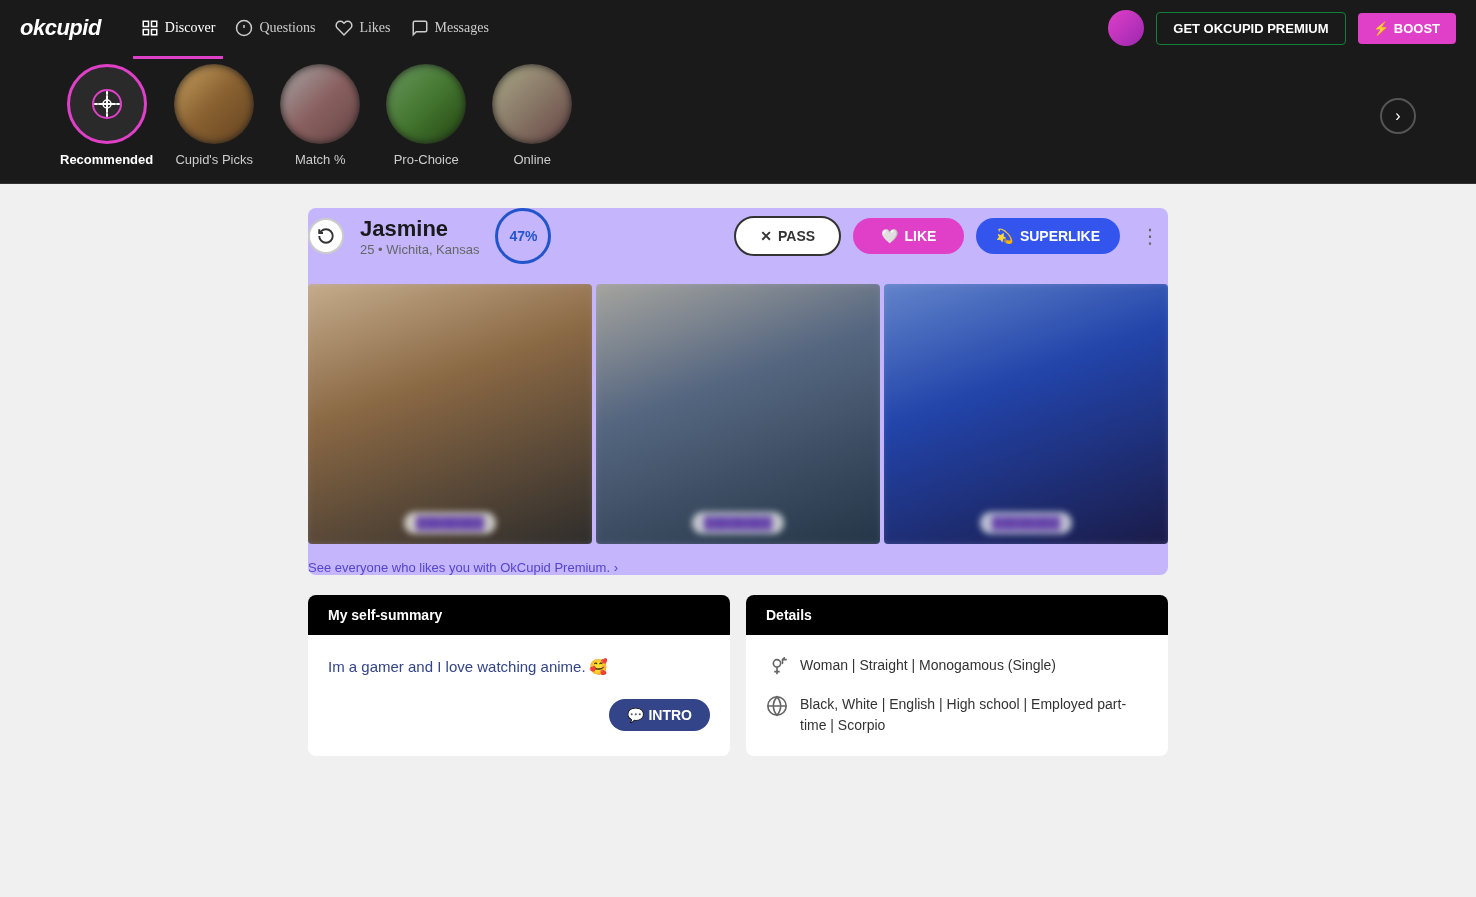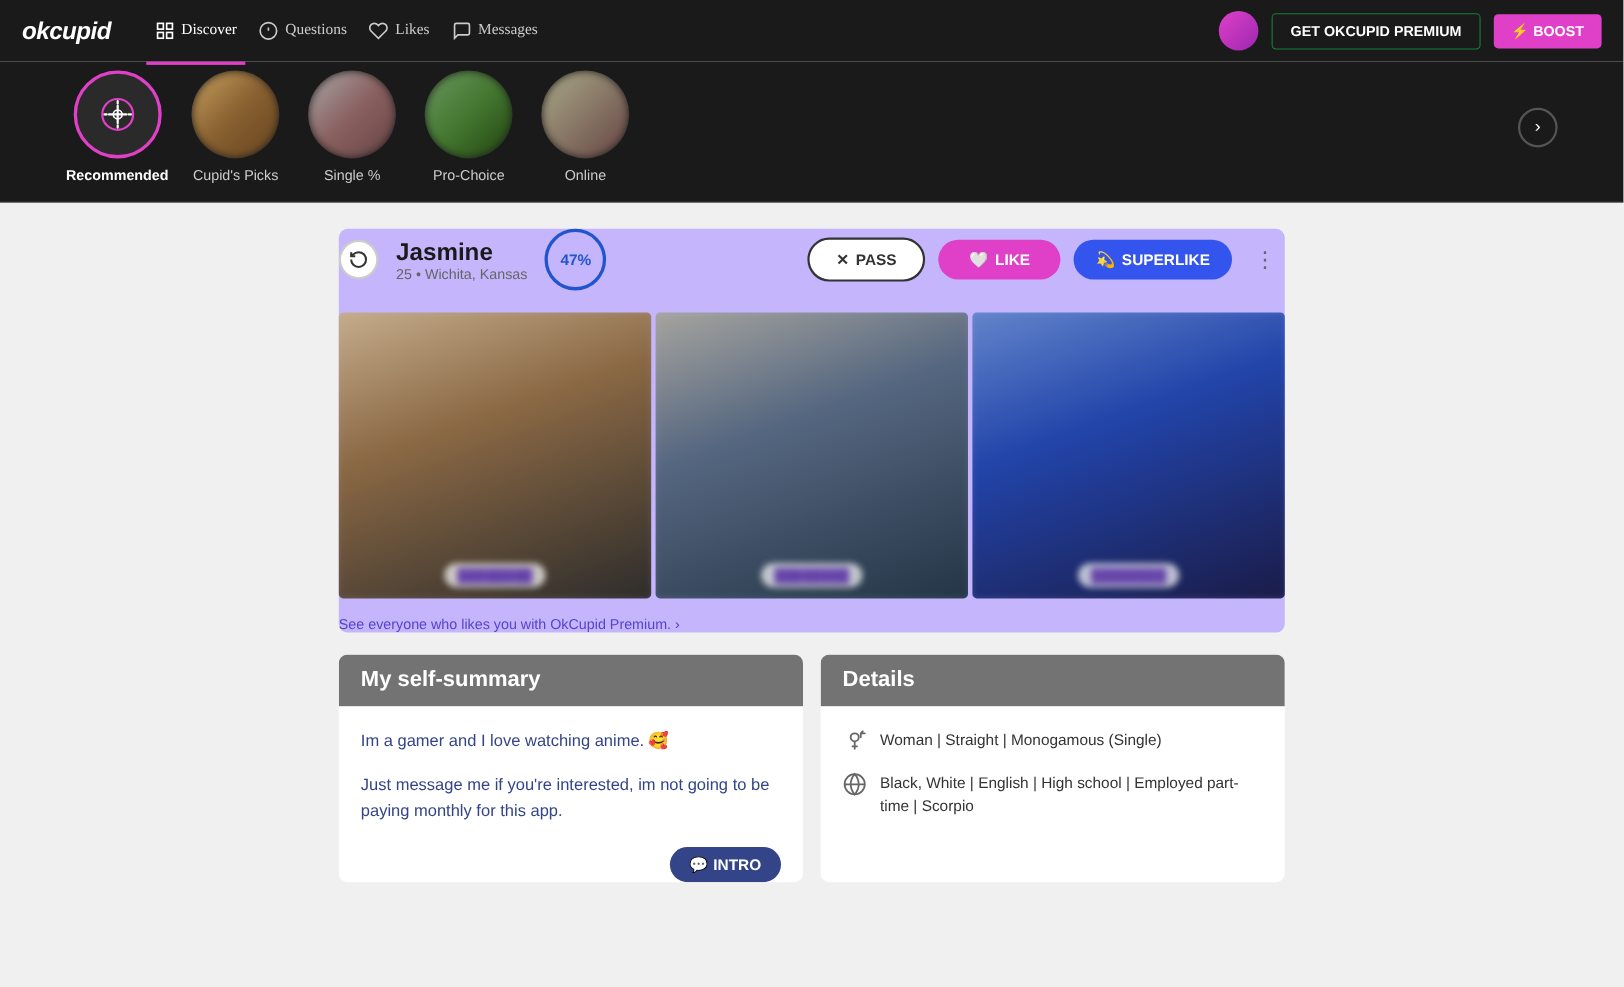--- a/index.html
+++ b/index.html
@@ -305,24 +305,24 @@
       display: grid;
       grid-template-columns: 1fr 1fr;
       gap: 16px;
     }
     .section-card {
       background: white;
       border-radius: 8px;
       overflow: hidden;
     }
     .section-header {
-      background: #737373;
+      background: #000000;
       color: white;
       padding: 12px 20px;
-      font-size: 20px;
+      font-size: 14px;
       font-weight: 600;
     }
     .section-body {
       padding: 20px;
     }
     .self-summary-text {
       color: #334488;
       font-size: 15px;
       line-height: 1.6;
     }
@@ -427,21 +427,21 @@
     <div style="width:80px;height:80px;border-radius:50%;overflow:hidden;">
       <div class="category-blurred category-blurred-2" style="width:100%;height:100%;"></div>
     </div>
     <span class="category-label">Cupid's Picks</span>
   </div>
 
   <div class="category-item">
     <div style="width:80px;height:80px;border-radius:50%;overflow:hidden;">
       <div class="category-blurred category-blurred-3" style="width:100%;height:100%;"></div>
     </div>
-    <span class="category-label">Single %</span>
+    <span class="category-label">Match %</span>
   </div>
 
   <div class="category-item">
     <div style="width:80px;height:80px;border-radius:50%;overflow:hidden;">
       <div class="category-blurred category-blurred-4" style="width:100%;height:100%;"></div>
     </div>
     <span class="category-label">Pro-Choice</span>
   </div>
 
 
@@ -517,21 +517,20 @@
     </div>
   </div>
 
   <div class="profile-sections">
 
     <div class="section-card">
       <div class="section-header">My self-summary</div>
       <div class="section-body">
         <div class="self-summary-text">
           <p>Im a gamer and I love watching anime. 🥰</p>
-          <p>Just message me if you're interested, im not going to be paying monthly for this app.</p>
         </div>
         <div style="margin-top:20px;text-align:right;">
           <button class="intro-btn">💬 INTRO</button>
         </div>
       </div>
     </div>
 
     <div class="section-card">
       <div class="section-header">Details</div>
       <div class="section-body">

